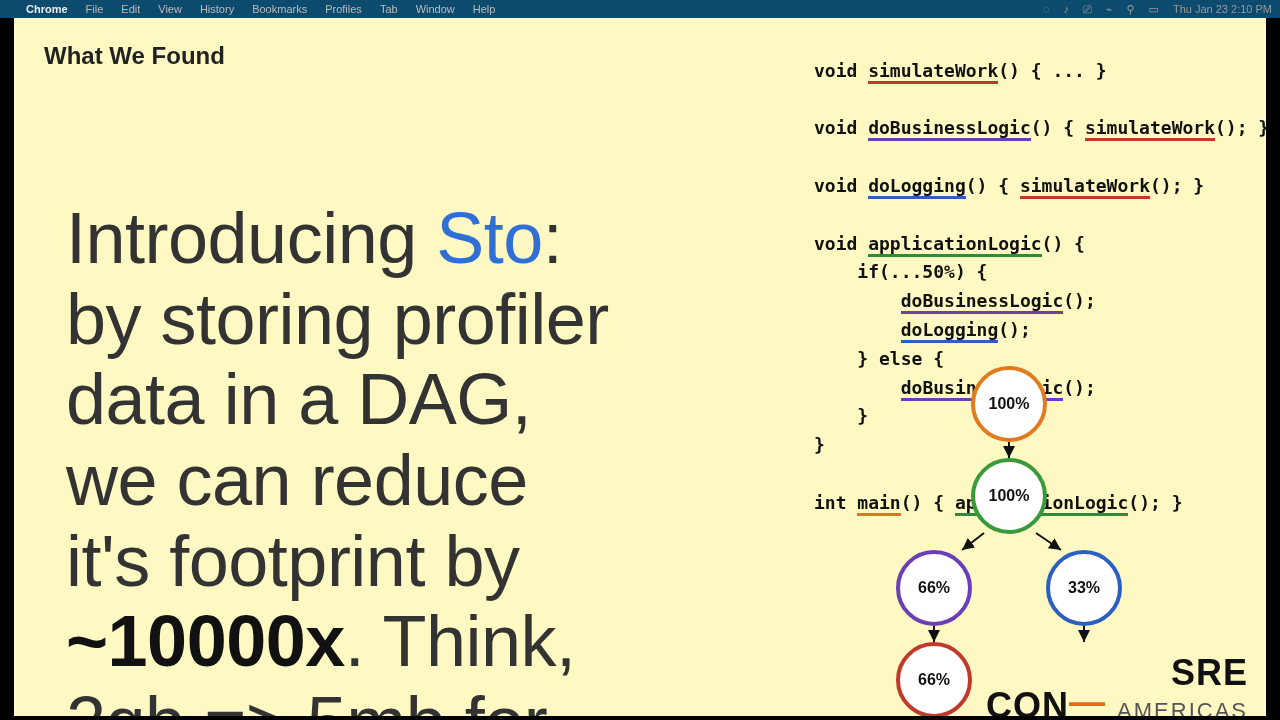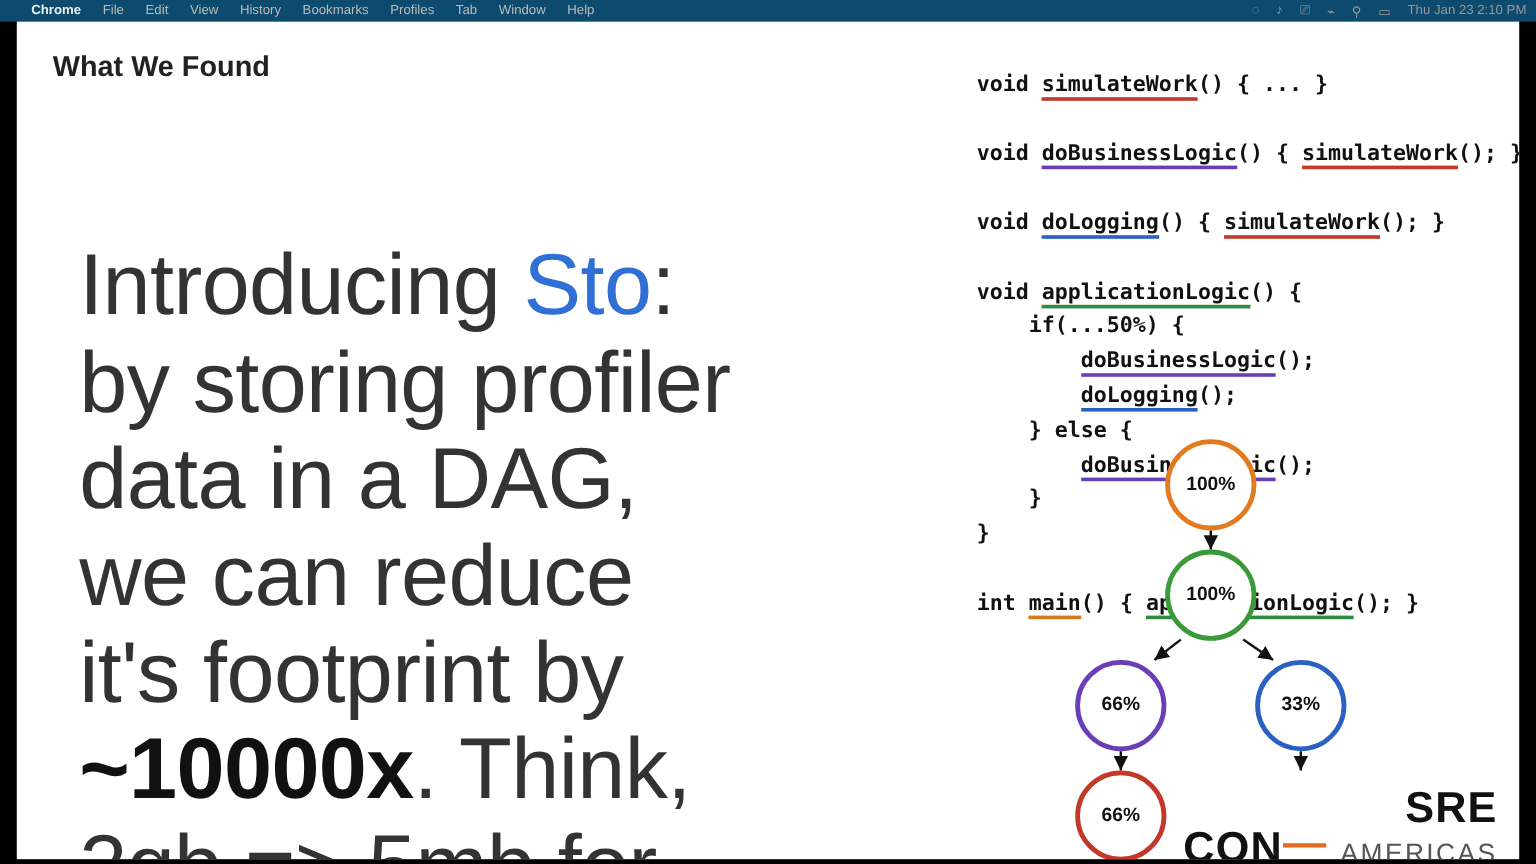--- a/index.html
+++ b/index.html
@@ -2,21 +2,21 @@
 <html><head>
 <meta charset="utf-8">
 <style>
   * { box-sizing: border-box; margin: 0; padding: 0; }
   html, body { width: 1280px; height: 720px; font-family: -apple-system, Helvetica, Arial, sans-serif; background:#000; }
   .frame { position:absolute; left:0; top:0; width:1280px; height:720px; background:#000; }
   .menubar { position:absolute; left:0; top:0; width:1280px; height:18px; background:#0c4a6e; color:#bbb; font-size:11px; display:flex; align-items:center; padding:0 8px; gap:18px; }
   .menubar .right { margin-left:auto; display:flex; gap:14px; align-items:center; color:#999; }
   .menubar .apple { font-size:12px; color:#ddd; }
   .menubar .bold { color:#eee; font-weight:600; }
-  .slide { position:absolute; left:14px; right:14px; top:18px; bottom:4px; background:#ffffff; overflow:hidden; }
+  .slide { position:absolute; left:14px; right:14px; top:18px; bottom:4px; background:#fef9c3; overflow:hidden; }
   .title { position:absolute; left:30px; top:24px; font-size:24px; font-weight:700; color:#222; }
   .body { position:absolute; left:52px; top:160px; width:560px; font-size:72px; line-height:1.12; color:#333; font-weight:400; letter-spacing:-0.5px;margin-top:20px; }
   .body .sto { color:#2f6fd6; font-weight:500; }
   .body .big { font-weight:800; color:#111; }
   .code { position:absolute; left:800px; top:10px; font-family: ui-monospace, Menlo, Consolas, monospace; font-size:18px; line-height:1.6; color:#111; white-space:pre; font-weight:600; }
   .ul { border-bottom:3px solid; padding-bottom:0; }
   .ul-red    { border-color:#c0392b; }
   .ul-purple { border-color:#6a3fb5; }
   .ul-blue   { border-color:#2b5fc2; }
   .ul-green  { border-color:#2e8b3d; }

